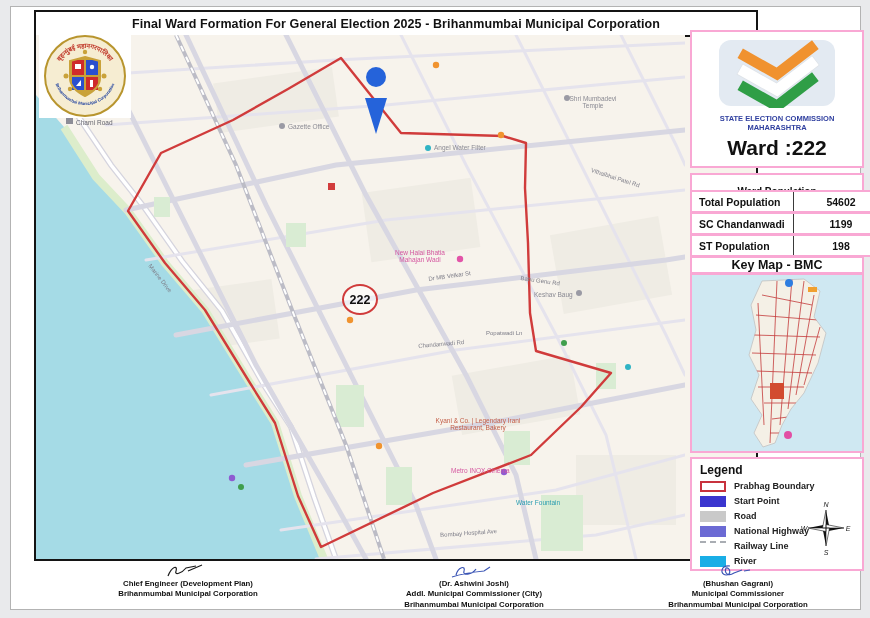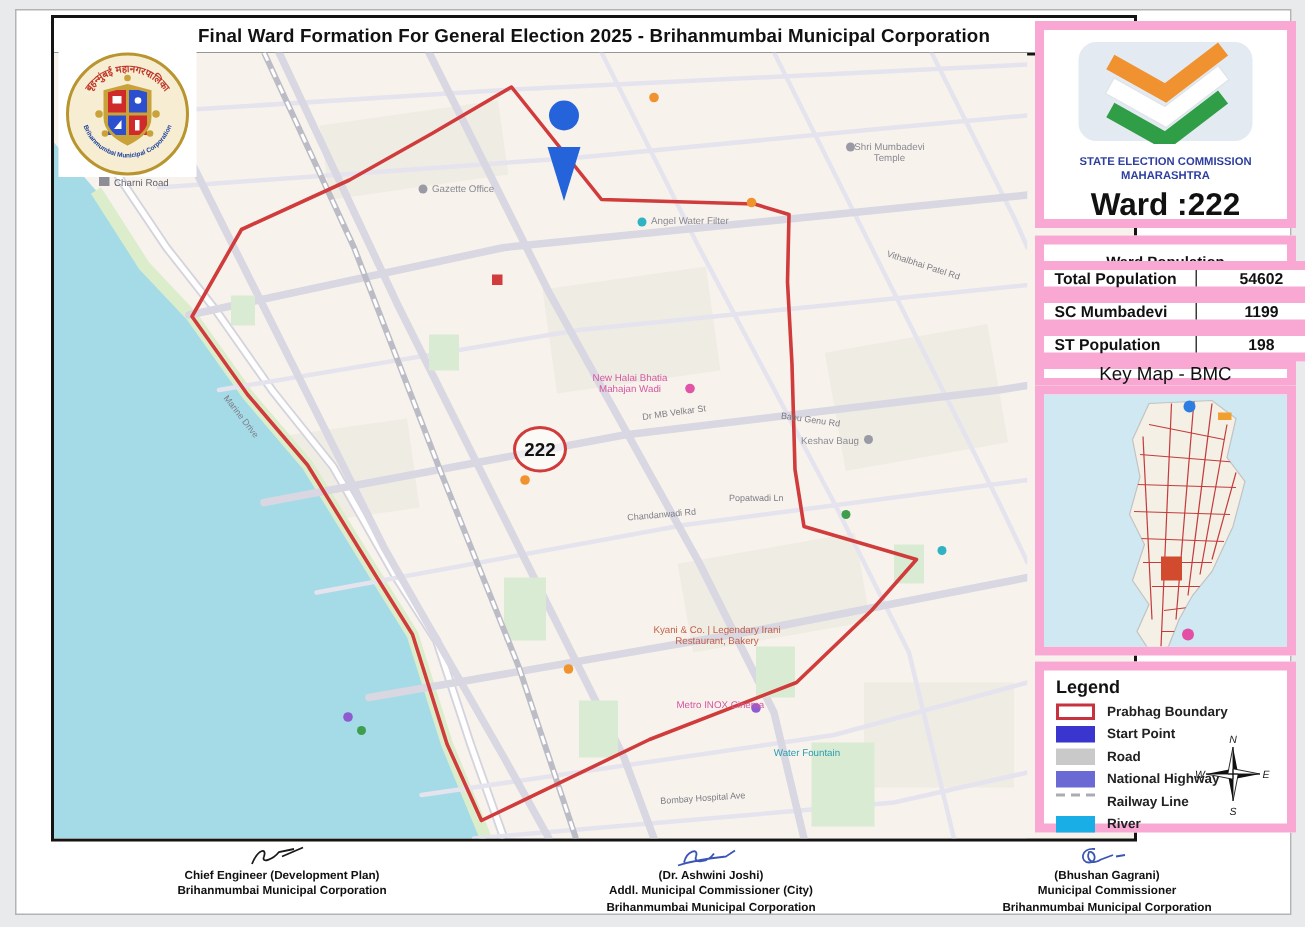--- a/index.html
+++ b/index.html
@@ -28,31 +28,31 @@
   .lbl-street{color:#7d7d88;font-size:6px;}
   .lbl-station{color:#63636d;}
 
   .ward-circle{position:absolute;left:306px;top:249px;width:32px;height:27px;
     border:2px solid #d03b3b;border-radius:50%;background:rgba(255,255,255,.55);
     display:flex;align-items:center;justify-content:center;font-weight:bold;font-size:12.5px;}
 
   .seal-box{position:absolute;left:28px;top:27px;width:92px;height:84px;background:#fff;z-index:5;}
 
   
-  .panel-box{position:absolute;background:#fff;border:6px solid #f9a8d4;box-sizing:border-box;}
+  .panel-box{position:absolute;background:#fff;border:2px solid #f9a8d4;box-sizing:border-box;margin-top:16px;}
   .sec-box{left:679px;top:7px;width:174px;height:138px;text-align:center;}
   .sec-lines{font-size:7.5px;font-weight:bold;color:#2f3f9f;line-height:1.25;margin-top:2px;}
   .ward-heading{font-size:21px;font-weight:bold;margin-top:3px;}
   .pop-header{left:679px;top:150px;width:174px;height:36px;display:flex;align-items:center;
     justify-content:center;font-weight:bold;font-size:10px;}
   .pop-row{left:679px;width:200px;height:23px;display:flex;font-weight:bold;font-size:10.5px;}
   .pop-row .lab{width:102px;border-right:1px solid #3a3a3a;display:flex;align-items:center;padding-left:7px;box-sizing:border-box;}
   .pop-row .val{flex:1;display:flex;align-items:center;justify-content:center;}
   .key-header{left:679px;top:233px;width:174px;height:18px;display:flex;align-items:center;
-    justify-content:center;font-weight:normal;font-size:12.5px;}
+    justify-content:center;font-weight:bold;font-size:12.5px;}
   .key-map-box{left:679px;top:250px;width:174px;height:180px;overflow:hidden;}
   .legend-box{left:679px;top:434px;width:174px;height:114px;}
   .legend-title{position:absolute;left:8px;top:4px;font-weight:bold;font-size:12px;}
   .legend-item{position:absolute;left:8px;height:12px;display:flex;}
   .legend-item .sw{width:26px;height:11px;display:inline-block;box-sizing:border-box;}
   .sw-boundary{background:#fff;border:2.5px solid #c8323e;}
   .sw-dash{height:0;border-top:2px dashed #a9adb3;background:none!important;}
   .legend-item .lt{margin-left:8px;font-size:9px;font-weight:bold;color:#222;white-space:nowrap;}
   .compass{position:absolute;right:10px;top:38px;}
 
@@ -227,21 +227,21 @@
   </div>
 
   <div class="panel-box pop-header">
     <span>Ward Population</span>
   </div>
   <div class="panel-box pop-row" style="top:167px">
     <span class="lab">Total Population</span>
     <span class="val">54602</span>
   </div>
   <div class="panel-box pop-row" style="top:189px">
-    <span class="lab">SC Mumbadevi</span>
+    <span class="lab">SC Chandanwadi</span>
     <span class="val">1199</span>
   </div>
   <div class="panel-box pop-row" style="top:211px">
     <span class="lab">ST Population</span>
     <span class="val">198</span>
   </div>
 
   <div class="panel-box key-header">
     <span>Key Map - BMC</span>
   </div>

